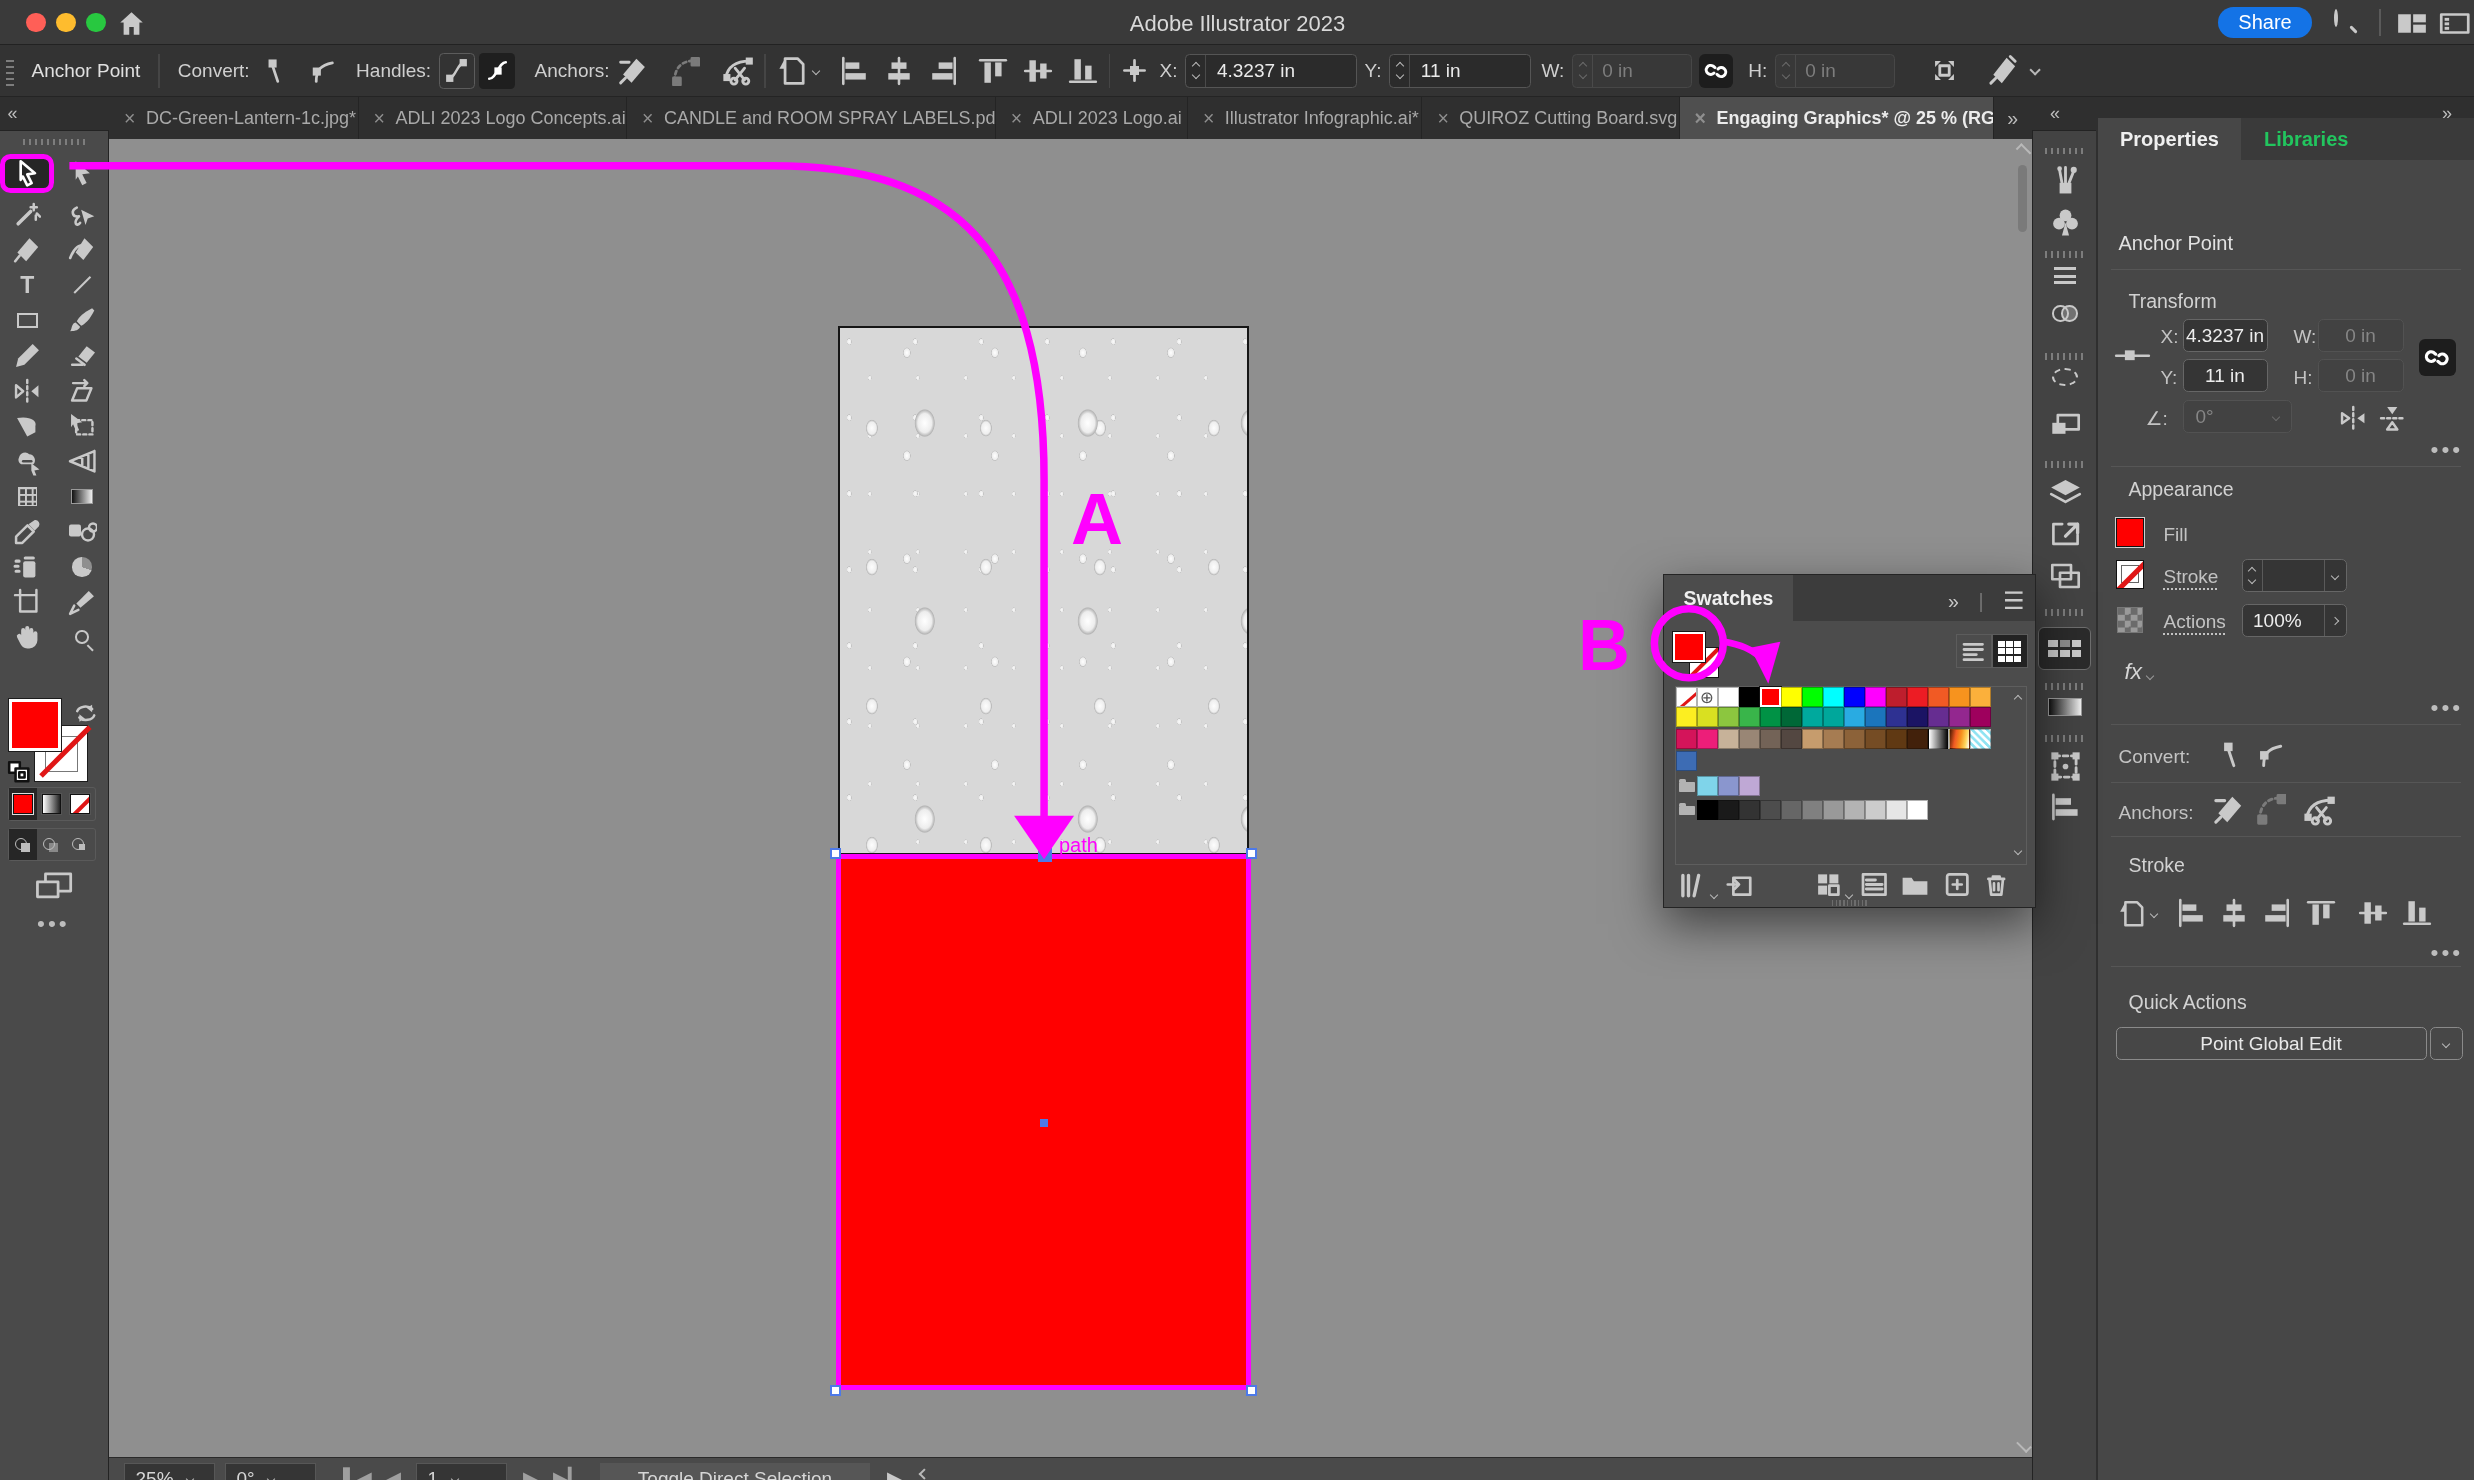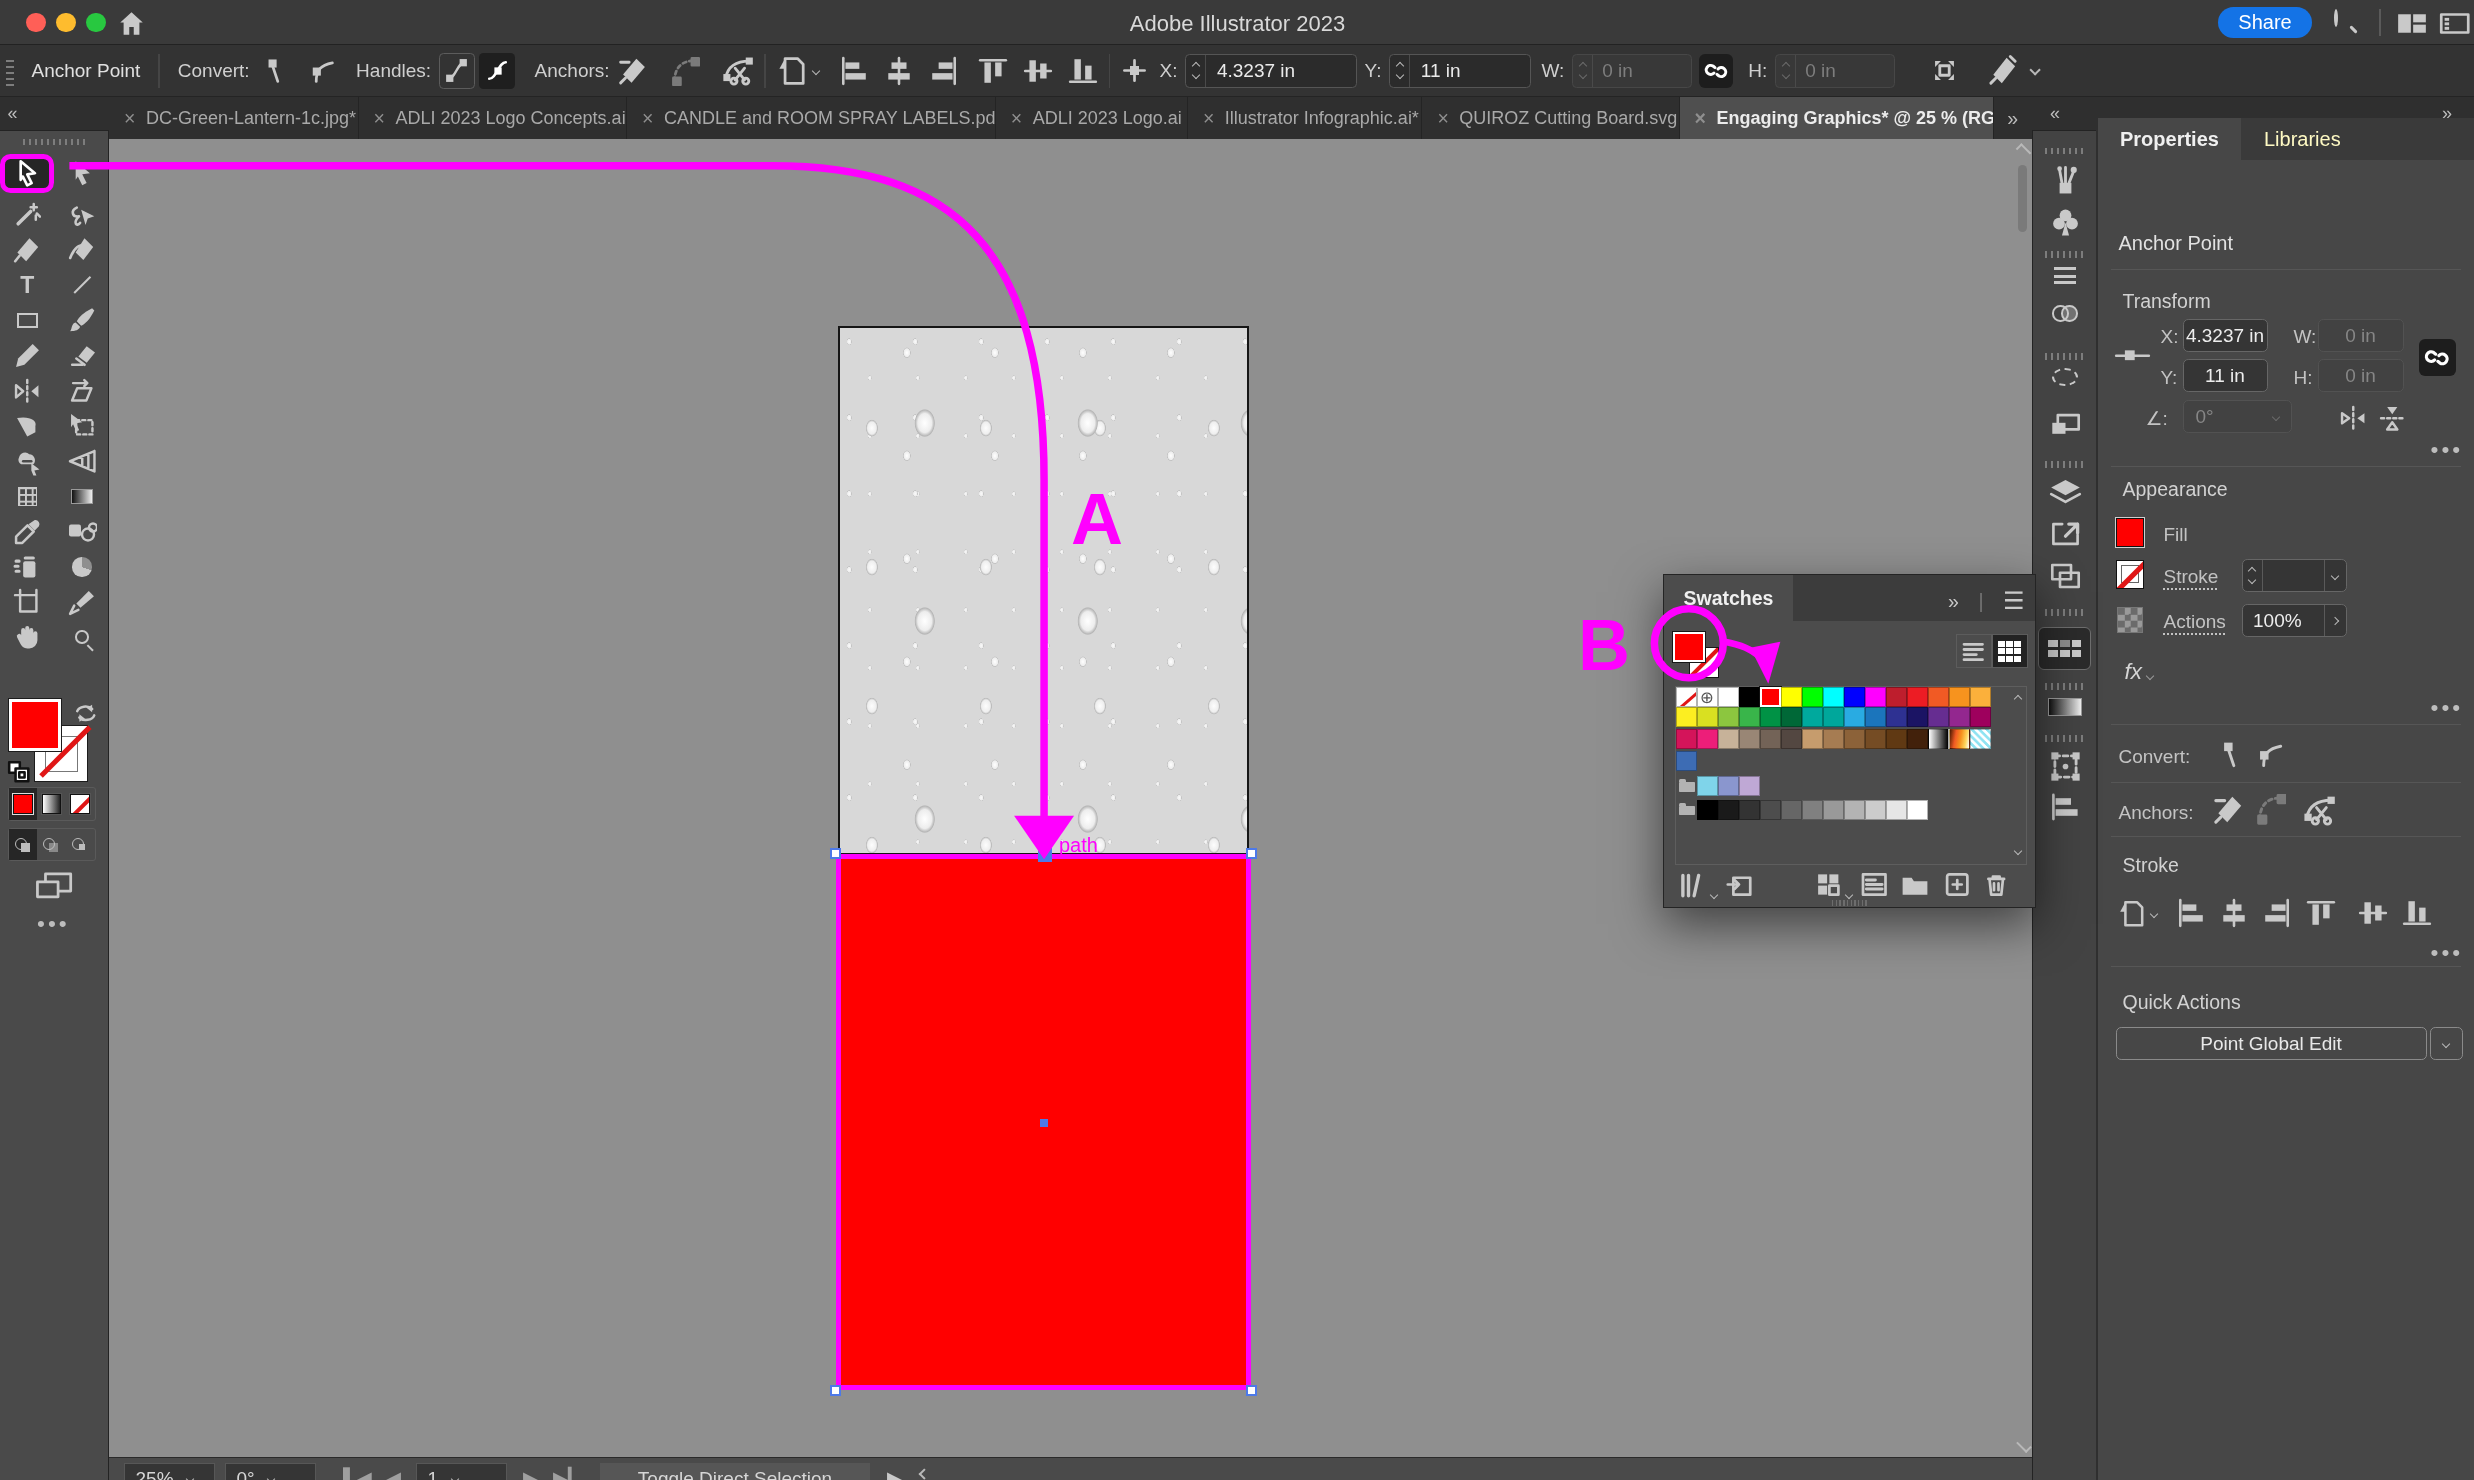--- a/index.html
+++ b/index.html
@@ -152,26 +152,26 @@
   .circ2 { width:16.5px; height:16.5px; border:2.2px solid #c9c9c9; border-radius:50%; }
   .circ2 + .circ2 { margin-left:-7.5px; background:rgba(201,201,201,.35); }
   .dashed-el { width:25.5px; height:18px; border:2.2px dashed #c9c9c9; border-radius:50%; }
   .lines3 { width:22.5px; height:16.5px; border-top:3px solid #c9c9c9; border-bottom:3px solid #c9c9c9; position:relative;}
   .lines3::after { content:""; position:absolute; left:0; top:5.2px; width:22.5px; height:3px; background:#c9c9c9;}
 
   
   .props { left:2096px; top:97px; width:379px; height:1383px; background:#2f2f2f; color:#c8c8c8; }
   .props .collapse { left:346px; top:6px; color:#bdbdbd; font-size:18px; letter-spacing:1.5px; }
   .props-tabs { position:absolute; left:1.5px; top:21px; width:377px; height:42px; background:#3a3a3a; display:flex; }
-  .ptab { padding:0 22.5px; display:flex; align-items:center; font-size:20px; color:#fef9c3; background:#3a3a3a; }
+  .ptab { padding:0 22.5px; display:flex; align-items:center; font-size:20px; color:#22c55e; background:#3a3a3a;font-weight:bold; }
   .ptab.active { background:#474747; color:#f0f0f0; font-weight:bold; }
   .props-body { position:absolute; left:1.5px; top:63px; width:377px; height:1320px; background:#474747; }
   .p-div { position:absolute; left:13.5px; width:350px; height:0.7px; background:#565656; }
   .p-h1 { position:absolute; left:21px; font-size:20px; color:#e2e2e2; }
-  .p-h2 { position:absolute; left:25px; font-size:19.5px; color:#d2d2d2; }
+  .p-h2 { position:absolute; left:31px; font-size:19.5px; color:#d2d2d2; }
   .p-lab { position:absolute; font-size:19px; color:#c3c3c3; }
   .p-box { position:absolute; height:33px; background:#353535; border:0.7px solid #666; border-radius:5.2px;
     display:flex; align-items:center; justify-content:center; color:#ededed; font-size:19px; }
   .p-box.dis { background:#424242; border-color:#525252; color:#868686; }
   .dotted-u { text-decoration:underline dotted 1.5px; text-underline-offset:5.2px; }
   .p-link { position:absolute; width:37px; height:37px; background:#1d1d1d; border-radius:6px;
     display:flex; align-items:center; justify-content:center; }
   .fill-sw { position:absolute; width:28.5px; height:28.5px; background:#FF0000; border:1.5px solid #111;
     outline:1.5px solid #cfcfcf; }
   .stroke-sw { position:absolute; width:28.5px; height:28.5px; background:#fff; border:1.5px solid #111; overflow:hidden;}

